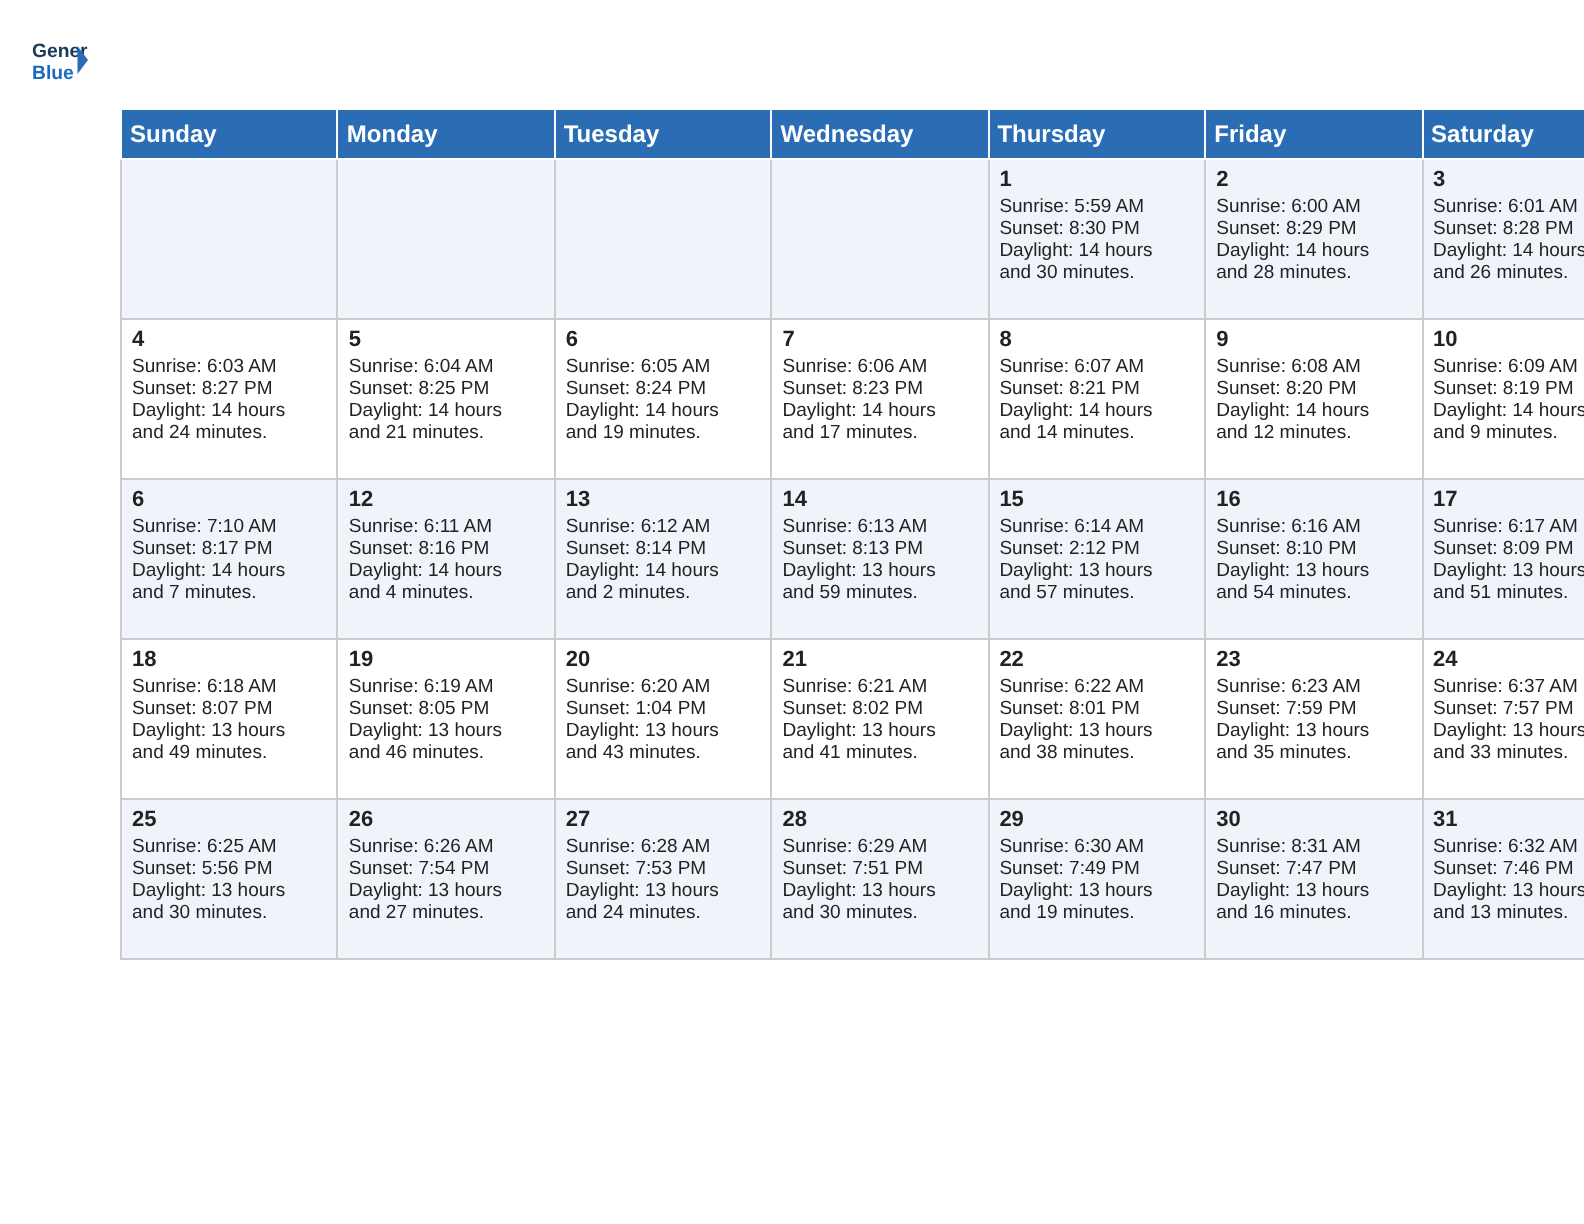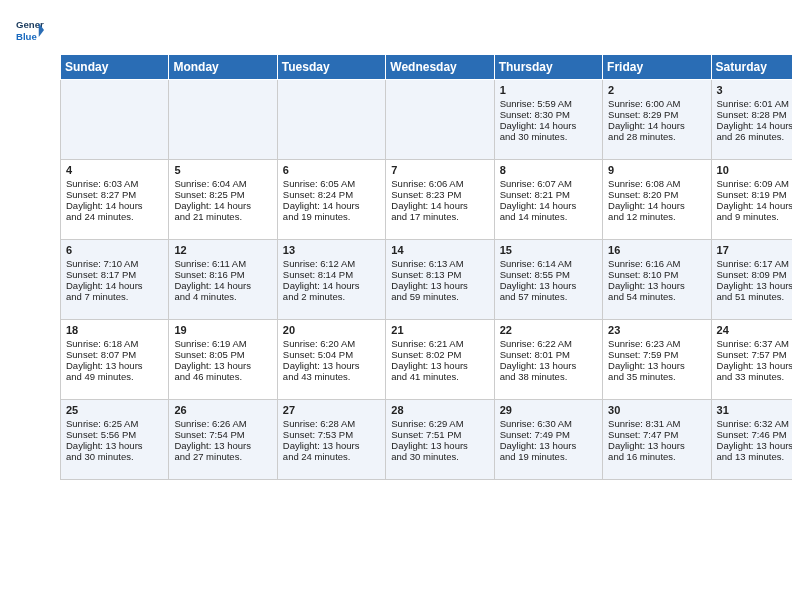--- a/index.html
+++ b/index.html
@@ -209,21 +209,21 @@
         <td>
           <span class="day-num">14</span>
           <div>Sunrise: 6:13 AM</div>
           <div>Sunset: 8:13 PM</div>
           <div>Daylight: 13 hours</div>
           <div>and 59 minutes.</div>
         </td>
         <td>
           <span class="day-num">15</span>
           <div>Sunrise: 6:14 AM</div>
-          <div>Sunset: 8:55 PM</div>
+          <div>Sunset: 2:12 PM</div>
           <div>Daylight: 13 hours</div>
           <div>and 57 minutes.</div>
         </td>
         <td>
           <span class="day-num">16</span>
           <div>Sunrise: 6:16 AM</div>
           <div>Sunset: 8:10 PM</div>
           <div>Daylight: 13 hours</div>
           <div>and 54 minutes.</div>
         </td>
@@ -246,21 +246,21 @@
         <td>
           <span class="day-num">19</span>
           <div>Sunrise: 6:19 AM</div>
           <div>Sunset: 8:05 PM</div>
           <div>Daylight: 13 hours</div>
           <div>and 46 minutes.</div>
         </td>
         <td>
           <span class="day-num">20</span>
           <div>Sunrise: 6:20 AM</div>
-          <div>Sunset: 5:04 PM</div>
+          <div>Sunset: 1:04 PM</div>
           <div>Daylight: 13 hours</div>
           <div>and 43 minutes.</div>
         </td>
         <td>
           <span class="day-num">21</span>
           <div>Sunrise: 6:21 AM</div>
           <div>Sunset: 8:02 PM</div>
           <div>Daylight: 13 hours</div>
           <div>and 41 minutes.</div>
         </td>

